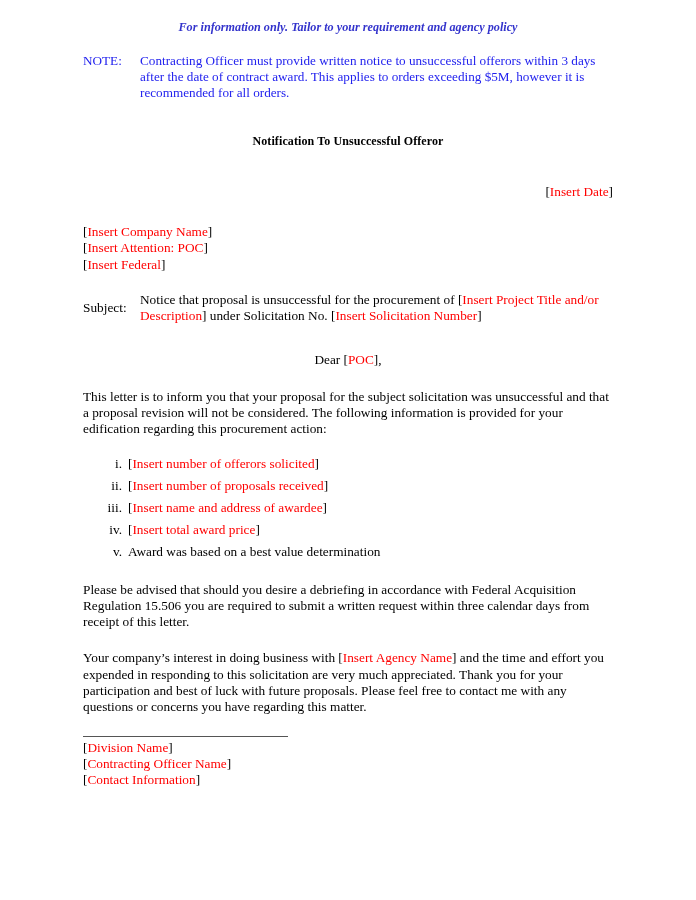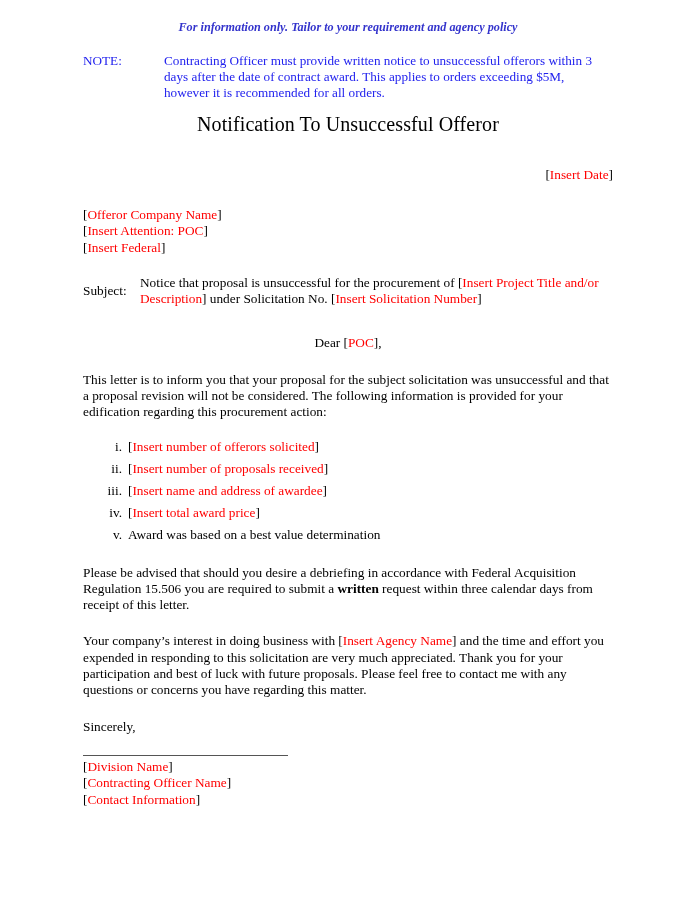--- a/index.html
+++ b/index.html
@@ -40,37 +40,36 @@
   }
 
   
   .note-block {
     margin-top: 18px;
     color: #2222ee;
     font-size: 13.2px;
     line-height: 16.2px;
     display: flex;
     align-items: flex-start;
-    gap: 24px;
   }
   .note-label {
     flex: 0 0 auto;
     width: 57px;
   }
   .note-body {
     flex: 1 1 auto;
     width: 443px;
   }
 
   
   .doc-title {
-    margin-top: 12px;
+    margin-top: 29px;
     text-align: center;
-    font-weight: normal;
-    font-size: 20px;
+    font-weight: bold;
+    font-size: 12px;
     line-height: 20px;
     letter-spacing: 0.1px;
   }
 
   
   .body-text {
     font-size: 13.3px;
     line-height: 16.3px;
   }
 
@@ -123,41 +122,41 @@
     width: 205px;
     height: 0;
     border-top: 1.6px solid #555555;
   }
   .sig-block { margin-top: 3px; }
   .sig-block div { line-height: 16.3px; font-size: 13.3px; }
 
   
   .red  { color: #ff0000; }
   .blk  { color: #000000; }
-  .bold { font-weight: bold; }
+  .bold { font-weight: normal; }
 </style>
 </head>
 <body>
 
 <div class="page">
   <div class="content">
 
     <div class="advisory">For information only.  Tailor to your requirement and agency policy</div>
 
     <div class="note-block">
       <div class="note-label">NOTE:</div>
       <div class="note-body">Contracting Officer must provide written notice to unsuccessful offerors within 3 days after the date of contract award.  This applies to orders exceeding $5M, however it is recommended for all orders.</div>
     </div>
 
     <div class="doc-title">Notification To Unsuccessful Offeror</div>
 
     <div class="body-text date-line"><span class="blk">[</span><span class="red">Insert Date</span><span class="blk">]</span></div>
 
     <div class="body-text addr-block">
-      <div><span class="blk">[</span><span class="red">Offeror Company Name</span><span class="blk">]</span></div>
+      <div><span class="blk">[</span><span class="red">Insert Company Name</span><span class="blk">]</span></div>
       <div><span class="blk">[</span><span class="red">Insert Attention: POC</span><span class="blk">]</span></div>
       <div><span class="blk">[</span><span class="red">Insert Federal</span><span class="blk">]</span></div>
     </div>
 
     <div class="subject-row">
       <div class="subject-label">Subject:</div>
       <div class="subject-text"><span class="blk">Notice that proposal is unsuccessful for the procurement of [</span><span class="red">Insert Project Title and/or Description</span><span class="blk">] under Solicitation No. [</span><span class="red">Insert Solicitation Number</span><span class="blk">]</span></div>
     </div>
 
     <div class="body-text salutation"><span class="blk">Dear [</span><span class="red">POC</span><span class="blk">],</span></div>
@@ -184,21 +183,20 @@
       <div class="roman-item">
         <span class="roman-marker">v.</span>
         <span class="roman-text blk">Award was based on a best value determination</span>
       </div>
     </div>
 
     <div class="body-text para-debrief"><span>Please be advised that should you desire a debriefing in accordance with Federal Acquisition Regulation 15.506 you are required to submit a </span><span class="bold">written</span><span> request within three calendar days from receipt of this letter.</span></div>
 
     <div class="body-text para-thanks"><span class="blk">Your company’s interest in doing business with [</span><span class="red">Insert Agency Name</span><span class="blk">] and the time and effort you expended in responding to this solicitation are very much appreciated.  Thank you for your participation and best of luck with future proposals.  Please feel free to contact me with any questions or concerns you have regarding this matter.</span></div>
 
-    <div class="body-text sincerely">Sincerely,</div>
 
     <div class="sig-line"></div>
 
     <div class="sig-block">
       <div><span class="blk">[</span><span class="red">Division Name</span><span class="blk">]</span></div>
       <div><span class="blk">[</span><span class="red">Contracting Officer Name</span><span class="blk">]</span></div>
       <div><span class="blk">[</span><span class="red">Contact Information</span><span class="blk">]</span></div>
     </div>
 
   </div>

